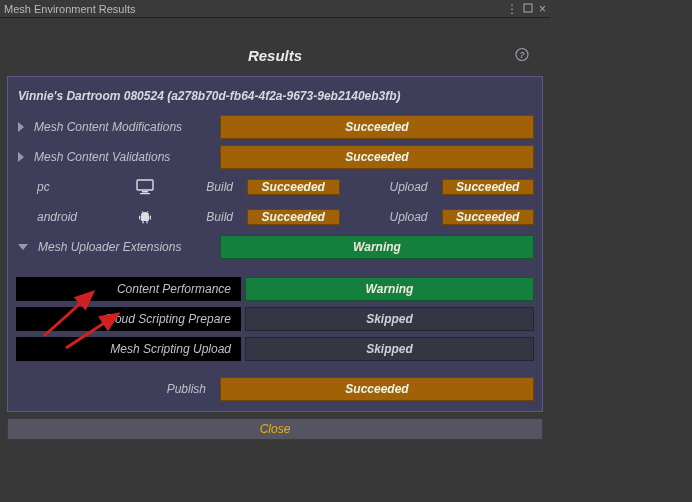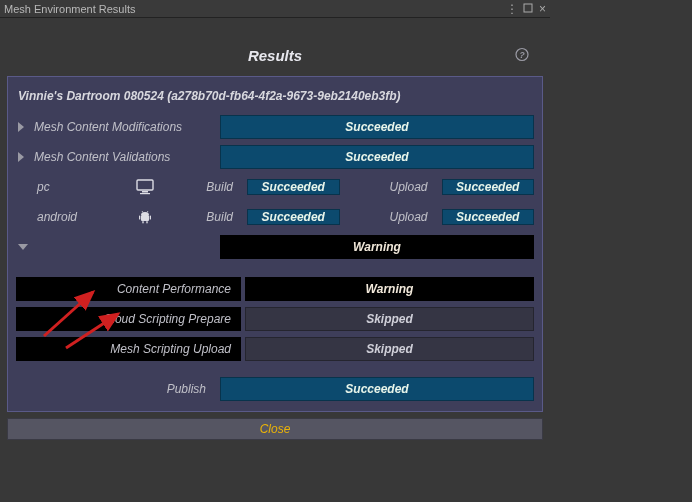--- a/index.html
+++ b/index.html
@@ -13,22 +13,22 @@
   .header1 { text-align: center; color: #e8e8ee; font-weight: bold; font-size: 15px; margin-top: 22px; margin-bottom: 6px; position: relative; }
   .help-icon { position: absolute; right: 14px; top: 50%; transform: translateY(-50%); color: #9a9aa4; font-size: 13px; }
   .main-box { border: 1px solid #5a5a88; background: #3e3e5a; padding: 8px 8px 10px 8px; display: flex; flex-direction: column; gap: 6px; }
   .box-title { color: #d8d8de; font-weight: bold; font-size: 12px; padding: 4px 2px 6px 2px; }
   .row { display: flex; align-items: stretch; gap: 4px; height: 24px; }
   .left-label { display: flex; align-items: center; gap: 10px; color: #c0c0c8; font-size: 12px; padding-left: 2px; }
   .tri { display: inline-block; width: 0; height: 0; }
   .tri-right { border-top: 5px solid transparent; border-bottom: 5px solid transparent; border-left: 6px solid #9a9aa4; }
   .tri-down { border-left: 5px solid transparent; border-right: 5px solid transparent; border-top: 6px solid #9a9aa4; }
   .status-pill { display: flex; align-items: center; justify-content: center; font-weight: bold; font-size: 12px; border: 1px solid rgba(0,0,0,0.3); }
-  .succ { background: #0c4a6e; color: #e8f5ea; }
-  .warn { background: #000000; color: #f1e8da; }
+  .succ { background: #a16207; color: #e8f5ea; }
+  .warn { background: #15803d; color: #f1e8da; }
   .skip { background: #353544; color: #cfcfd8; }
   .plat-row { display: flex; align-items: center; gap: 4px; height: 24px; }
   .plat-name { width: 88px; display:flex; align-items:center; color:#c0c0c8; padding-left:2px;margin-left:19px; }
   .plat-icon { width: 36px; display:flex; justify-content:center; align-items:center; color:#dcdce4; }
   .sub-label { display:flex; align-items:center; justify-content:flex-end; padding-right:10px; color:#c0c0c8; }
   .sub-row .left-label { flex: 0 0 225px; justify-content: flex-end; padding-right: 10px; background:#000000; }
   .close-btn { height: 22px; background: #555562; border: 1px solid #3a3a44; color: #eab308; display:flex; align-items:center; justify-content:center; cursor: default; }
   .arrow-svg { position:absolute; pointer-events:none; }
 </style>
 </head>
@@ -112,20 +112,21 @@
         </div>
         <div class="sub-label" style="flex:0 0 76px;">Build</div>
         <div class="status-pill succ" style="flex:1;margin-right:4px;">Succeeded</div>
         <div class="sub-label" style="flex:0 0 90px;">Upload</div>
         <div class="status-pill succ" style="flex:1;">Succeeded</div>
       </div>
 
       <div class="row">
         <div class="left-label" style="flex:0 0 200px;">
           <span class="tri tri-down"></span>
+          <span>Mesh Uploader Extensions</span>
         </div>
         <div class="status-pill warn" style="flex:1;">Warning</div>
       </div>
 
       <div style="height:6px;"></div>
 
       <div class="row sub-row">
         <div class="left-label">Content Performance</div>
         <div class="status-pill warn" style="flex:1;">Warning</div>
       </div>

